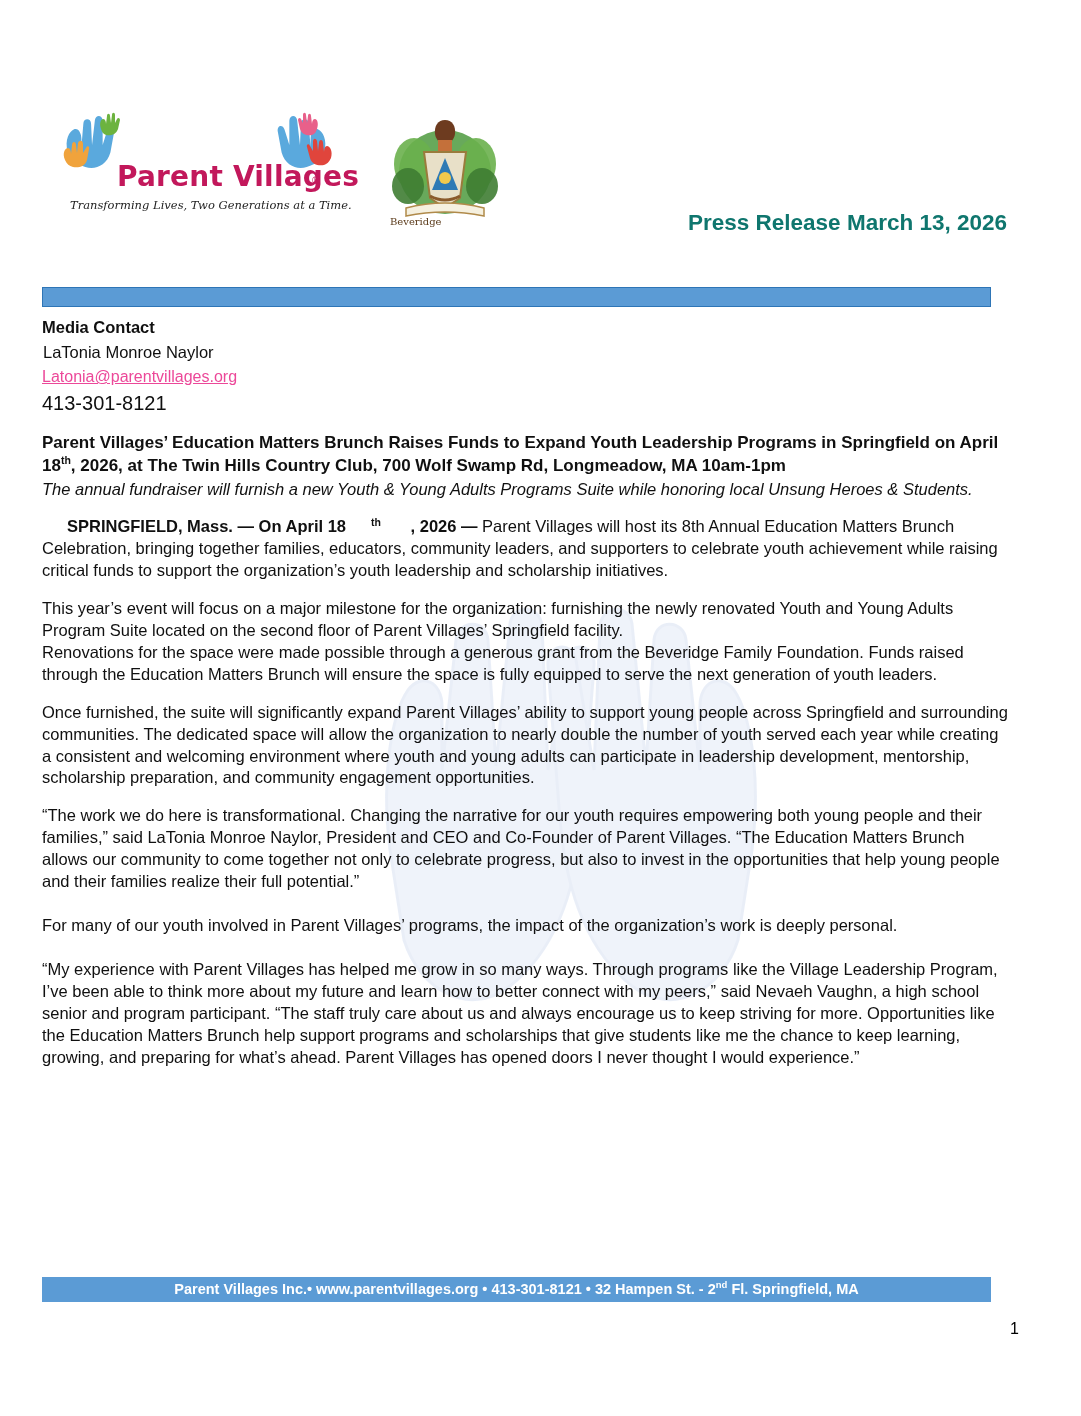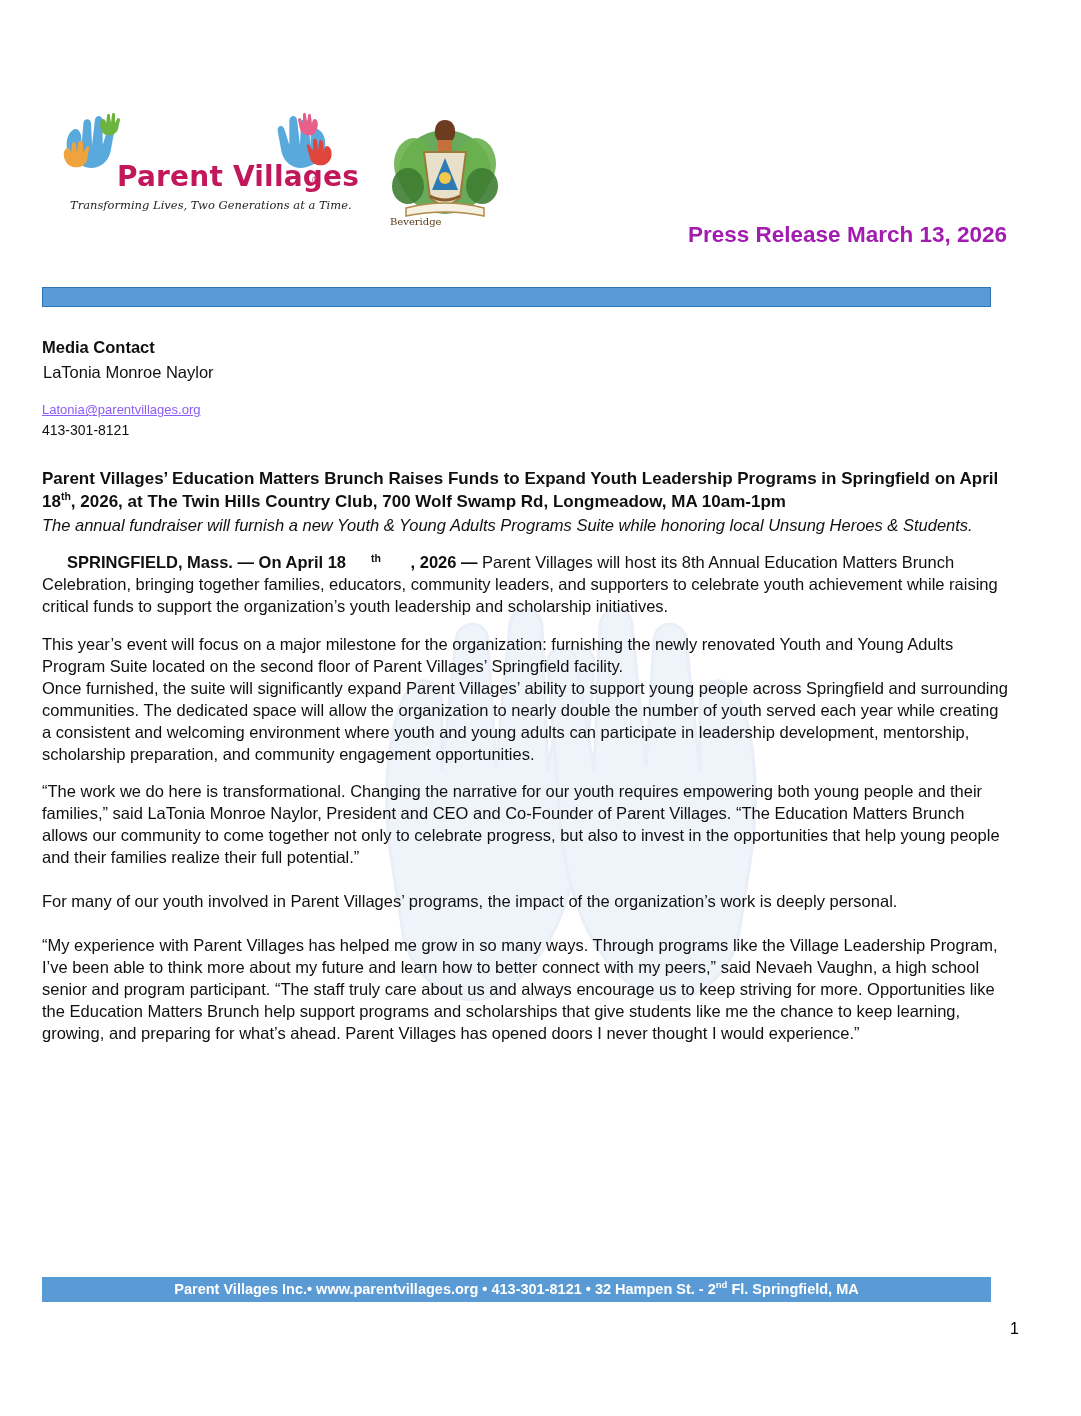--- a/index.html
+++ b/index.html
@@ -100,68 +100,68 @@
     text-align: left;
     font-family: "DejaVu Serif", serif;
     font-size: 10px;
     font-weight: 400;
     color: #5a3a1a;
   }
 
   .press-title {
     position: absolute;
     right: 74px;
-    top: 222px;
+    top: 210px;
     font-size: 22.5px;
     font-weight: 700;
-    color: #a21caf;
+    color: #0f766e;
     white-space: nowrap;
   }
 
   .blue-bar-top {
     position: absolute;
     left: 42px;
     top: 287px;
     width: 949px;
     height: 20px;
     background: #5b9bd5;
     border: 1px solid #2e75b6;
     box-sizing: border-box;
     z-index: 2;
   }
 
   
   .content {
     position: absolute;
     left: 42px;
-    top: 336px;
+    top: 316px;
     width: 966px;
     z-index: 2;
     font-size: 16.5px;
     line-height: 1.34;
     color: #101010;
   }
   .media-contact-label {
     font-weight: 700;
     font-size: 16.5px;
     margin: 0 0 3px 0;
   }
   .contact-name {
     margin: 0 0 2px 1px;
     font-size: 16.5px;
   }
   .contact-email {
-    margin: 18px 0 2px 0;
-    font-size: 13px;
+    margin: 3px 0 2px 0;
+    font-size: 16px;
     text-decoration: underline;
-    color: #8b5cf6;
+    color: #ec4899;
   }
   .contact-phone {
-    margin: 0 0 29px 0;
-    font-size: 14px;
+    margin: 0 0 16px 0;
+    font-size: 20px;
   }
 
   .headline {
     font-weight: 700;
     font-size: 17px;
     line-height: 1.33;
     margin: 0 0 1px 0;
   }
   .subhead {
     font-style: italic;
@@ -290,20 +290,21 @@
     <div class="contact-email">Latonia@parentvillages.org</div>
     <div class="contact-phone">413-301-8121</div>
 
     <div class="headline"><span>Parent Villages’ Education Matters Brunch Raises Funds to Expand Youth Leadership Programs in Springfield on April 18</span><sup>th</sup><span>, 2026, at The Twin Hills Country Club, 700 Wolf Swamp Rd, Longmeadow, MA 10am-1pm</span></div>
 
     <div class="subhead">The annual fundraiser will furnish a new Youth &amp; Young Adults Programs Suite while honoring local Unsung Heroes &amp; Students.</div>
 
     <p class="para"><span class="lead-in">SPRINGFIELD, Mass. — On April 18</span><sup class="lead-in">th</sup><span class="lead-in"> , 2026 — </span><span>Parent Villages will host its 8th Annual Education Matters Brunch Celebration, bringing together families, educators, community leaders, and supporters to celebrate youth achievement while raising critical funds to support the organization’s youth leadership and scholarship initiatives.</span></p>
 
     <p class="para tight">This year’s event will focus on a major milestone for the organization: furnishing the newly renovated Youth and Young Adults Program Suite located on the second floor of Parent Villages’ Springfield facility.</p>
+    <p class="para">Renovations for the space were made possible through a generous grant from the Beveridge Family Foundation. Funds raised through the Education Matters Brunch will ensure the space is fully equipped to serve the next generation of youth leaders.</p>
     <p class="para">Once furnished, the suite will significantly expand Parent Villages’ ability to support young people across Springfield and surrounding communities. The dedicated space will allow the organization to nearly double the number of youth served each year while creating a consistent and welcoming environment where youth and young adults can participate in leadership development, mentorship, scholarship preparation, and community engagement opportunities.</p>
     <p class="para">“The work we do here is transformational. Changing the narrative for our youth requires empowering both young people and their families,” said LaTonia Monroe Naylor, President and CEO and Co-Founder of Parent Villages. “The Education Matters Brunch allows our community to come together not only to celebrate progress, but also to invest in the opportunities that help young people and their families realize their full potential.”</p>
     <p class="para" style="margin-top:22px">For many of our youth involved in Parent Villages’ programs, the impact of the organization’s work is deeply personal.</p>
     <p class="para" style="margin-top:22px">“My experience with Parent Villages has helped me grow in so many ways. Through programs like the Village Leadership Program, I’ve been able to think more about my future and learn how to better connect with my peers,” said Nevaeh Vaughn, a high school senior and program participant. “The staff truly care about us and always encourage us to keep striving for more. Opportunities like the Education Matters Brunch help support programs and scholarships that give students like me the chance to keep learning, growing, and preparing for what’s ahead. Parent Villages has opened doors I never thought I would experience.”</p>
   </div>
 
   <div class="blue-bar-bottom">
     <div class="footer-text"><span>Parent Villages Inc.• www.parentvillages.org • 413-301-8121 • 32 Hampen St. - 2</span><sup>nd</sup><span> Fl. Springfield, MA</span></div>
   </div>
 

